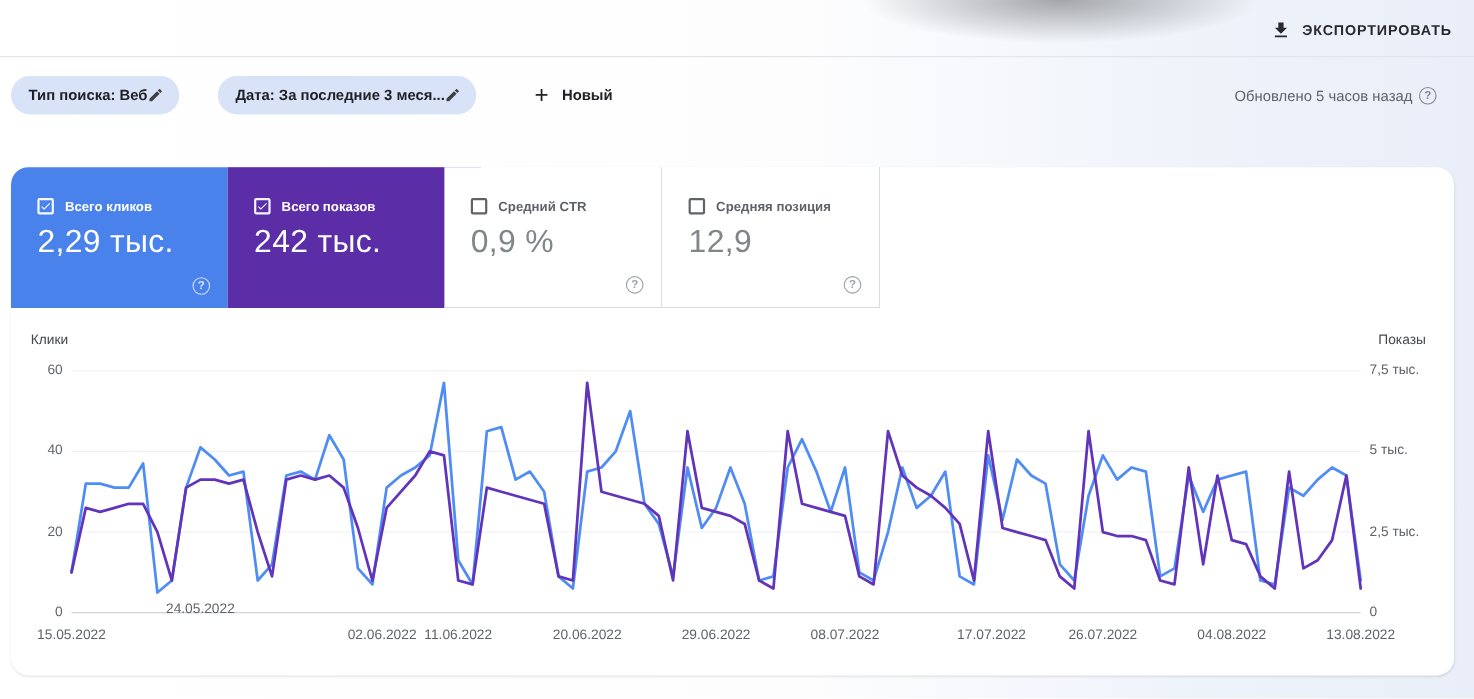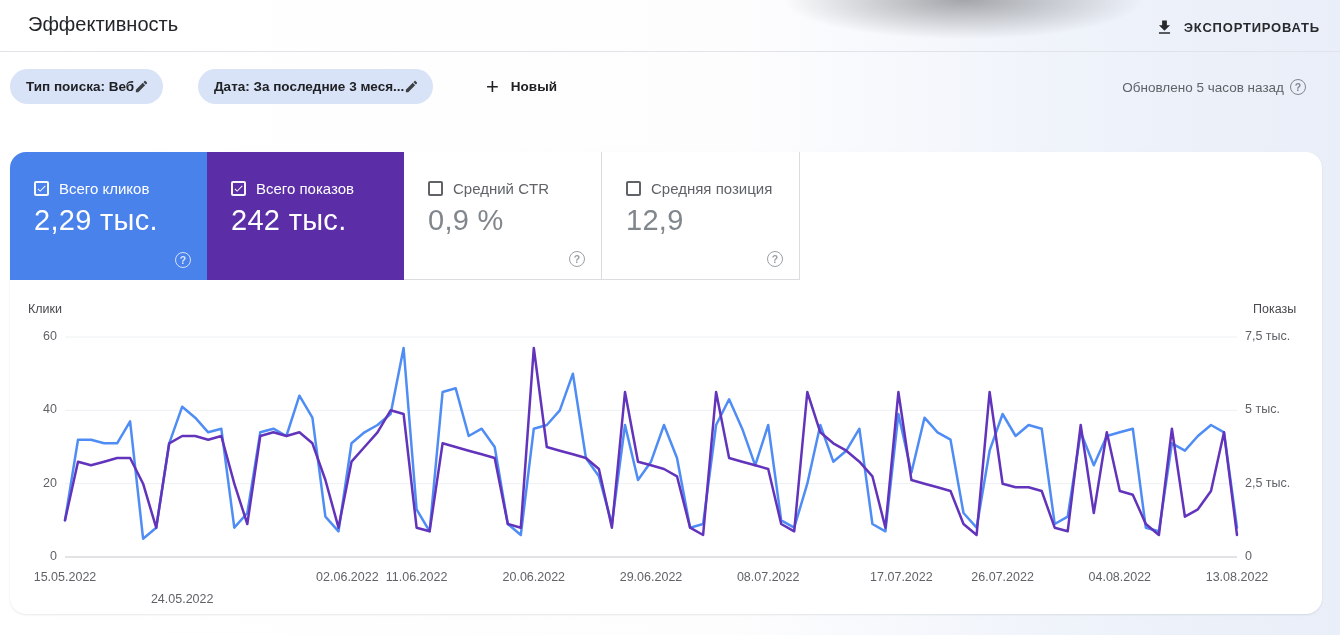--- a/index.html
+++ b/index.html
@@ -36,21 +36,21 @@
     display:flex; align-items:center; gap:6px; }
   .qmark { display:inline-flex; width:16px; height:16px; border:1.5px solid #80868b;
     border-radius:50%; color:#80868b; font-size:10.5px; align-items:center;
     justify-content:center; font-weight:bold; cursor:pointer; flex:0 0 auto; }
   
   .card { position:absolute; left:10px; top:152px; width:1312px; height:462px;
     background:#ffffff; border-radius:16px; box-shadow:0 1px 2px rgba(60,64,67,.12); }
   
   .tile { position:absolute; top:0; height:128px; cursor:pointer; }
   .tile .head { position:absolute; left:24px; top:28px; display:flex; align-items:center; gap:10px; }
-  .tile .lbl { font-size:15px; font-weight:normal;text-align:right; }
+  .tile .lbl { font-size:12px; font-weight:bold;text-align:right; }
   .tile .val { position:absolute; left:24px; top:52px; font-size:29px; letter-spacing:.3px; }
   .tile .help { position:absolute; right:16px; bottom:12px; }
   .cbox { width:15px; height:15px; border-radius:2px; display:inline-flex; align-items:center;
     justify-content:center; flex:0 0 auto; cursor:pointer; }
   .cbox svg { width:13px; height:13px; }
   .tile1 { left:0; width:197px; background:#4a82ec; border-radius:16px 0 0 0; color:#fff; }
   .tile2 { left:197px; width:230px; background:#5b2ea8; color:#fff; }
   .tile3 { left:394px; width:198px; background:#fff; border-right:1px solid #dadce0;
     border-bottom:1px solid #dadce0; }
   .tile4 { left:592px; width:198px; background:#fff; border-right:1px solid #dadce0;
@@ -67,21 +67,20 @@
   .tick-label { position:absolute; font-size:12.5px; color:#5f6368; white-space:nowrap; }
   .tick-left { width:47px; text-align:right; }
   .x-label { transform:translateX(-50%); }
   #chart-svg { position:absolute; left:0; top:0; }
 </style>
 </head>
 <body>
 
 <div class="topbar">
   <div class="top-shadow"></div>
-  <div class="page-title">Эффективность</div>
   <div class="export-btn">
     <svg viewBox="0 0 24 24">
         <path d="M19 9h-4V3H9v6H5l7 7 7-7zM5 18v2h14v-2H5z"></path>
       </svg>
     <span class="lbl">ЭКСПОРТИРОВАТЬ</span>
   </div>
 </div>
 
 <div class="filterbar">
   <div class="chip chip1">
@@ -166,21 +165,21 @@
   <div id="chart-labels">
       <div class="tick-label tick-left" style="left: 0px; top: 177px;">60</div>
       <div class="tick-label" style="left: 1235px; top: 177px;">7,5 тыс.</div>
       <div class="tick-label tick-left" style="left: 0px; top: 250.333px;">40</div>
       <div class="tick-label" style="left: 1235px; top: 250.333px;">5 тыс.</div>
       <div class="tick-label tick-left" style="left: 0px; top: 323.667px;">20</div>
       <div class="tick-label" style="left: 1235px; top: 323.667px;">2,5 тыс.</div>
       <div class="tick-label tick-left" style="left: 0px; top: 397px;">0</div>
       <div class="tick-label" style="left: 1235px; top: 397px;">0</div>
       <div class="tick-label x-label" style="left: 55px; top: 418px;">15.05.2022</div>
-      <div class="tick-label x-label" style="left: 172.2px; top: 440px;">24.05.2022</div>
+      <div class="tick-label x-label" style="left: 172.2px; top: 394px;">24.05.2022</div>
       <div class="tick-label x-label" style="left: 289.4px; top: 418px; margin-left: 48px;">02.06.2022</div>
       <div class="tick-label x-label" style="left: 406.6px; top: 418px;">11.06.2022</div>
       <div class="tick-label x-label" style="left: 523.8px; top: 418px;">20.06.2022</div>
       <div class="tick-label x-label" style="left: 641px; top: 418px;">29.06.2022</div>
       <div class="tick-label x-label" style="left: 758.2px; top: 418px;">08.07.2022</div>
       <div class="tick-label x-label" style="left: 875.4px; top: 418px; margin-left: 16px;">17.07.2022</div>
       <div class="tick-label x-label" style="left: 992.6px; top: 418px;">26.07.2022</div>
       <div class="tick-label x-label" style="left: 1109.8px; top: 418px;">04.08.2022</div>
       <div class="tick-label x-label" style="left: 1227px; top: 418px;">13.08.2022</div>
     </div>

